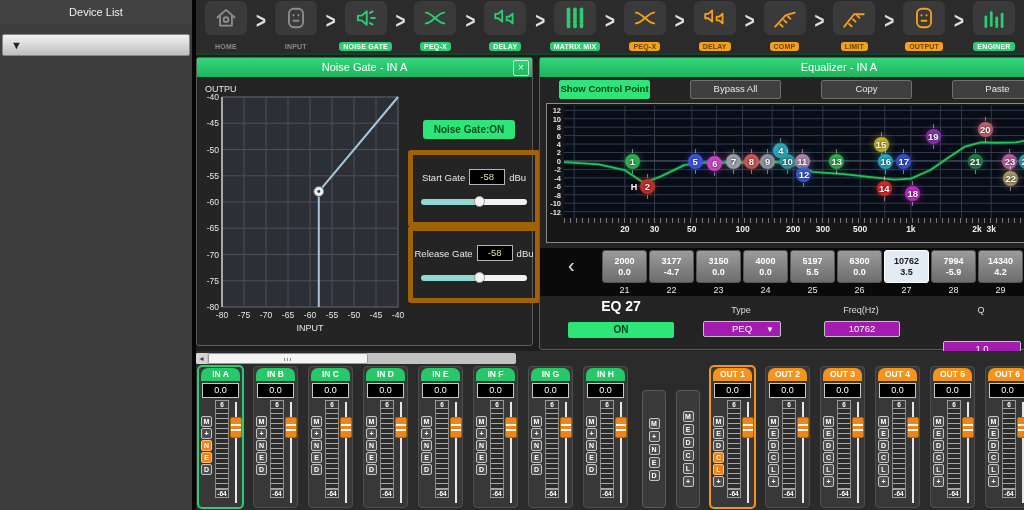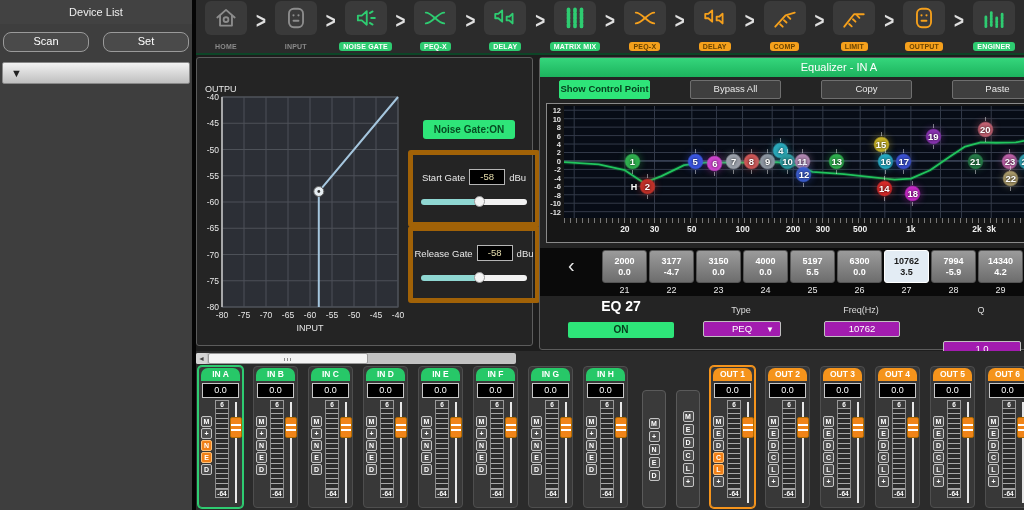--- a/index.html
+++ b/index.html
@@ -128,24 +128,20 @@
           display:flex;flex-direction:column;align-items:center;justify-content:center;gap:2px;box-sizing:border-box;}
   .ml{margin-left:4px;}
 </style>
 </head>
 <body>
 
 <div id="app">
 
   <div class="sidebar">
     <div class="sb-title">Device List</div>
-    <div class="sb-btnrow">
-      <div class="sb-btn">Scan</div>
-      <div class="sb-btn">Set</div>
-    </div>
     <div class="sb-drop">
       <span class="tri">▼</span>
     </div>
   </div>
   <div class="vgap"></div>
 
   <div class="toolbar">
       <div class="module idle"><div class="mod-icon">
           <svg viewBox="0 0 24 24">
             <path d="M4 11.5 12 4.5l8 7"></path>
@@ -237,20 +233,24 @@
               <path d="M4.5 11v9"></path>
               <path d="M9.5 7v13"></path>
               <path d="M14.5 12v8"></path>
               <path d="M19.5 8.5v11.5"></path>
             </g>
           </svg>
         </div><div class="mod-label">ENGINER</div></div>
     </div>
 
   <div class="panel" id="ng">
+    <div class="ptitle">
+      <span>Noise Gate - IN A</span>
+      <span class="pclose">×</span>
+    </div>
     <div id="ng-svg"><svg width="204" height="256" font-family="Liberation Sans, sans-serif">
           <rect x="20" y="16" width="176" height="210" fill="#2c2f36" stroke="#565a61"></rect>
           <line x1="20" y1="16" x2="20" y2="226" stroke="#4d5158" stroke-width="1"></line>
           <line x1="42" y1="16" x2="42" y2="226" stroke="#4d5158" stroke-width="1"></line>
           <line x1="64" y1="16" x2="64" y2="226" stroke="#4d5158" stroke-width="1"></line>
           <line x1="86" y1="16" x2="86" y2="226" stroke="#4d5158" stroke-width="1"></line>
           <line x1="108" y1="16" x2="108" y2="226" stroke="#4d5158" stroke-width="1"></line>
           <line x1="130" y1="16" x2="130" y2="226" stroke="#4d5158" stroke-width="1"></line>
           <line x1="152" y1="16" x2="152" y2="226" stroke="#4d5158" stroke-width="1"></line>
           <line x1="174" y1="16" x2="174" y2="226" stroke="#4d5158" stroke-width="1"></line>

